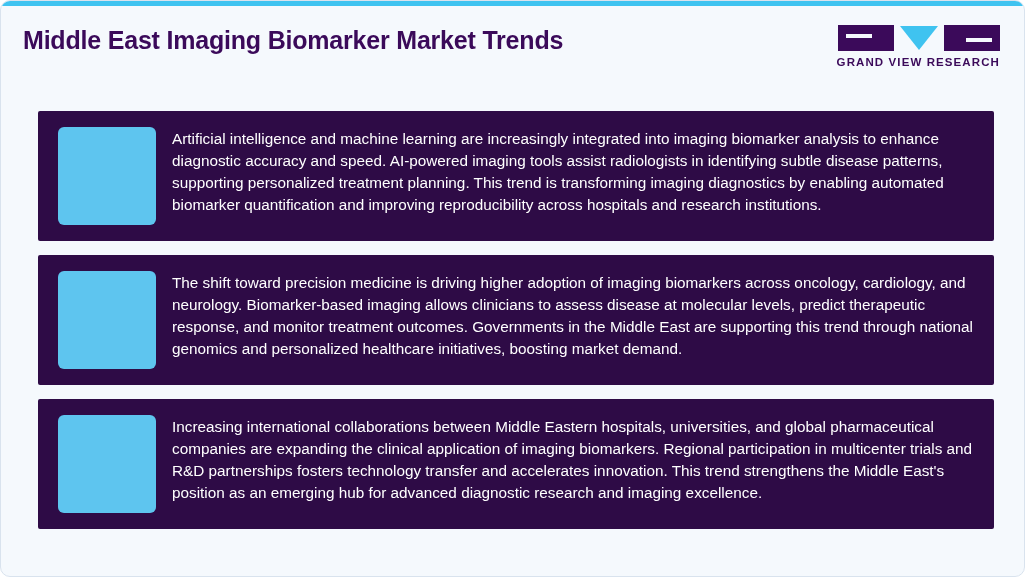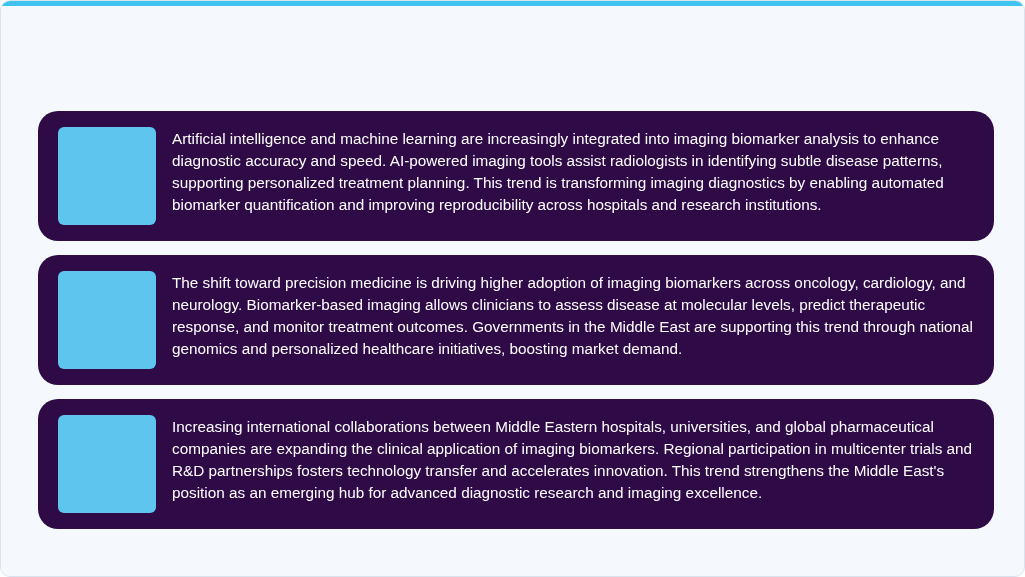--- a/index.html
+++ b/index.html
@@ -106,21 +106,21 @@
     position: absolute;
     top: 110px;
     left: 37px;
     right: 30px;
     display: flex;
     flex-direction: column;
     gap: 14px;
   }
   .card {
     background: #2e0b46;
-    border-radius: 20px;
+    border-radius: 2px;
     display: flex;
     align-items: flex-start;
     padding: 16px 12px 16px 20px;
     box-sizing: border-box;
   }
   .card-icon {
     flex: 0 0 auto;
     width: 98px;
     height: 98px;
     background: #5ec5ef;
@@ -134,20 +134,31 @@
     padding-top: 1px;
   }
 </style>
 </head>
 <body>
 
 <div class="canvas">
 
   <div class="top-accent"></div>
 
+  <div class="header">
+    <div class="page-title">Middle East Imaging Biomarker Market Trends</div>
+    <div class="logo">
+      <div class="logo-marks">
+        <div class="logo-block left"></div>
+        <div class="logo-tri"></div>
+        <div class="logo-block right"></div>
+      </div>
+      <div class="logo-text">GRAND VIEW RESEARCH</div>
+    </div>
+  </div>
 
   <div class="cards">
 
     <div class="card">
       <div class="card-icon"></div>
       <div class="card-text">Artificial intelligence and machine learning are increasingly integrated into imaging biomarker analysis to enhance diagnostic accuracy and speed. AI-powered imaging tools assist radiologists in identifying subtle disease patterns, supporting personalized treatment planning. This trend is transforming imaging diagnostics by enabling automated biomarker quantification and improving reproducibility across hospitals and research institutions.</div>
     </div>
 
     <div class="card">
       <div class="card-icon"></div>

